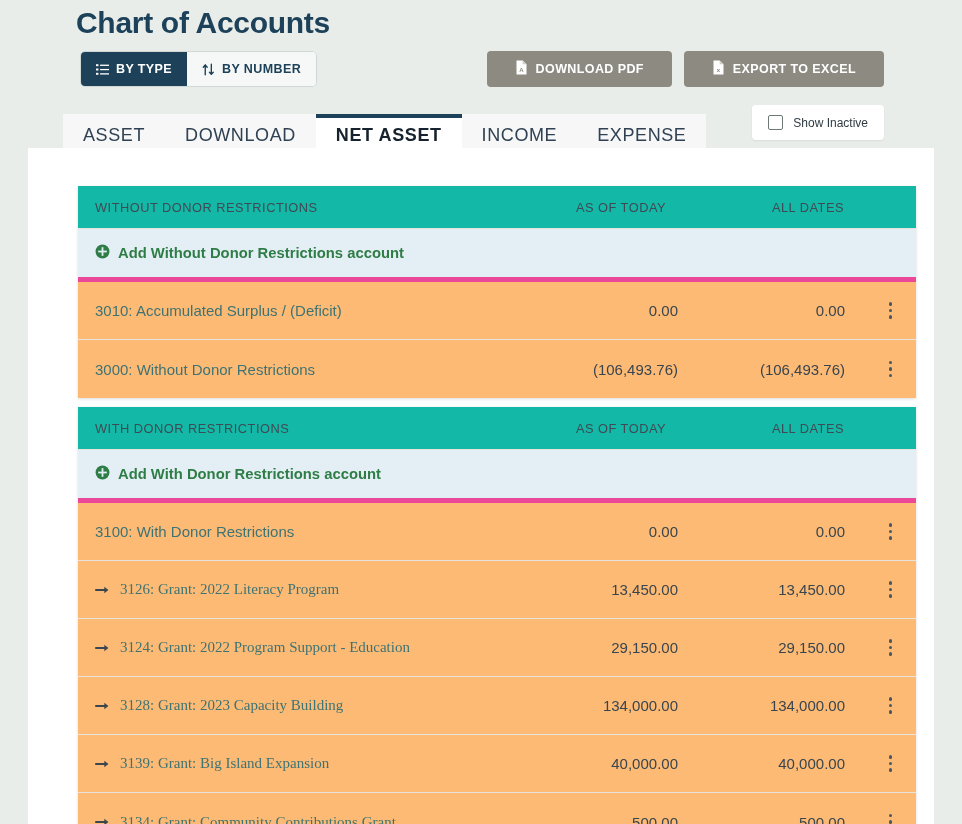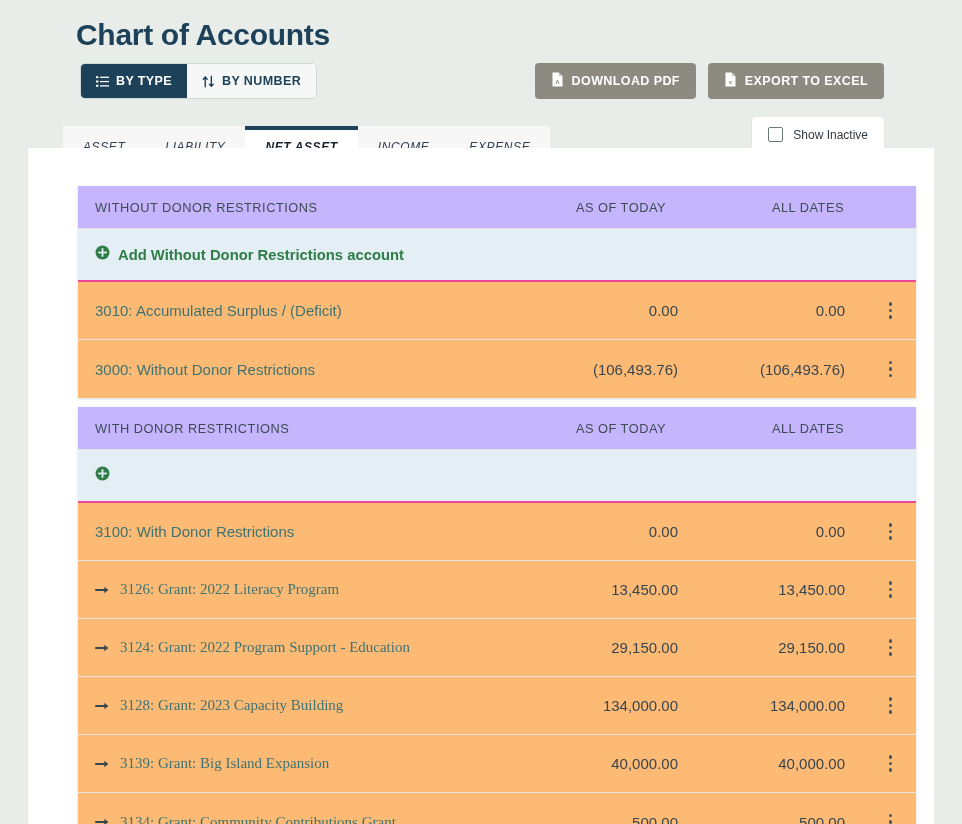--- a/index.html
+++ b/index.html
@@ -7,21 +7,21 @@
     margin: 0; padding: 0;
     width: 962px; height: 824px;
     background: #e8edea;
     font-family: "Liberation Sans", sans-serif;
     overflow: hidden;
   }
 
   .page { position: relative; width: 962px; height: 824px; }
 
   
-  .header-zone { position: absolute; left: 0; top: 16px; width: 962px; height: 148px; }
+  .header-zone { position: absolute; left: 0; top: 4px; width: 962px; height: 148px; }
 
   .page-title {
     position: absolute; left: 76px; top: 2px;
     font-size: 30px; font-weight: bold;
     color: #1d4159; letter-spacing: -0.3px;
     white-space: nowrap;
   }
 
   
   .seg {
@@ -37,21 +37,21 @@
     color: #1d4159; background: #f6f8f7;
     border: none; cursor: pointer; white-space: nowrap;
   }
   .seg-btn.active { background: #1d4159; color: #ffffff; }
   .seg-ico { display: inline-flex; }
 
   
   .actions { position: absolute; right: 78px; top: 47px; display: flex; gap: 12px; }
   .act-btn {
     display: flex; align-items: center; gap: 8px;
-    height: 36px; padding: 0 16px;
+    height: 36px; padding: 0 28px;
     background: #8d8a81; color: #ffffff;
     border: none; border-radius: 4px; cursor: pointer;
     font-size: 12.5px; font-weight: bold; letter-spacing: .4px;
     white-space: nowrap;
   }
 
   
   .inactive-box {
     position: absolute; right: 78px; top: 101px;
     display: flex; align-items: center; gap: 10px;
@@ -68,24 +68,24 @@
 
   
   .tabs {
     position: absolute; left: 63px; top: 110px;
     display: flex; height: 38px;
     background: #f6f7f6;
   }
   .tab {
     display: flex; align-items: center; justify-content: center;
     padding: 0 20px; height: 38px;
-    font-size: 12px; letter-spacing: .6px;
+    font-size: 18px; letter-spacing: .6px;
     color: #2f4153; background: #f6f7f6;
     border-top: 4px solid transparent;
-    cursor: pointer; white-space: nowrap; font-style: italic;
+    cursor: pointer; white-space: nowrap;
   }
   .tab.active {
     background: #ffffff; color: #16222e;
     font-weight: bold; border-top: 4px solid #1d4159;
   }
 
   
   .panel {
     position: absolute; left: 28px; top: 148px;
     width: 906px; height: 676px;
@@ -93,40 +93,40 @@
   }
 
   .card {
     position: absolute; left: 50px; width: 838px;
     background: #ffffff;
     box-shadow: 0 1px 3px rgba(0,0,0,.14);
   }
 
   .sec-head {
     display: flex; align-items: center;
-    height: 43px; background: #c4b5fd;
+    height: 43px; background: #14b8a6;
     border-bottom: 1px solid #e7e4df;
   }
   .sec-title {
     flex: 0 0 auto; padding-left: 17px;
     font-size: 12.8px; letter-spacing: .5px; color: #3e4a54;
     white-space: nowrap;
   }
   .col-today, .col-all {
     position: absolute; font-size: 12.8px; letter-spacing: .5px;
     color: #3e4a54; white-space: nowrap;
   }
   .col-today { right: 250px; }
   .col-all   { right: 72px; }
 
   .add-row {
     display: flex; align-items: center; gap: 8px;
     height: 53px; padding-left: 17px;
     background: #e4eff5; cursor: pointer;
-    border-bottom: 2px solid #ec4899;
+    border-bottom: 5px solid #ec4899;
   }
   .add-lbl { font-size: 14.8px; font-weight: bold; color: #2f7d46; white-space: nowrap; }
 
   .acct-row {
     position: relative; display: flex; align-items: center;
     height: 58px; border-bottom: 1px solid #e7e4df;
     background: #fdba74;
   }
   .acct-row:last-child { border-bottom: none; }
   .acct-name {
@@ -207,21 +207,21 @@
       </button>
     </div>
 
     <div class="inactive-box">
       <span class="chk"></span>
       <span class="inactive-lbl">Show Inactive</span>
     </div>
 
     <div class="tabs">
       <div class="tab">ASSET</div>
-      <div class="tab">LIABILITY</div>
+      <div class="tab">DOWNLOAD</div>
       <div class="tab active">NET ASSET</div>
       <div class="tab">INCOME</div>
       <div class="tab">EXPENSE</div>
     </div>
   </div>
 
   <div class="panel">
     <div id="cards-host">
         <div class="card" style="top: 38px;">
           <div class="sec-head">
@@ -267,20 +267,21 @@
             <div class="sec-title">WITH DONOR RESTRICTIONS</div>
             <div class="col-today">AS OF TODAY</div>
             <div class="col-all">ALL DATES</div>
           </div>
           <div class="add-row">
             <span><svg width="15" height="15" viewBox="0 0 16 16">
                 <circle cx="8" cy="8" r="7.4" fill="#2f7d46"></circle>
                 <rect x="7.05" y="3.4" width="1.9" height="9.2" fill="#e4eff5"></rect>
                 <rect x="3.4" y="7.05" width="9.2" height="1.9" fill="#e4eff5"></rect>
               </svg></span>
+            <span class="add-lbl">Add With Donor Restrictions account</span>
           </div>
           <div class="acct-row">
             <div class="acct-name">
               <span>3100: With Donor Restrictions</span>
             </div>
             <div class="amt today">0.00</div>
             <div class="amt all">0.00</div>
             <div class="kebab">
               <i></i>
               <i></i>

